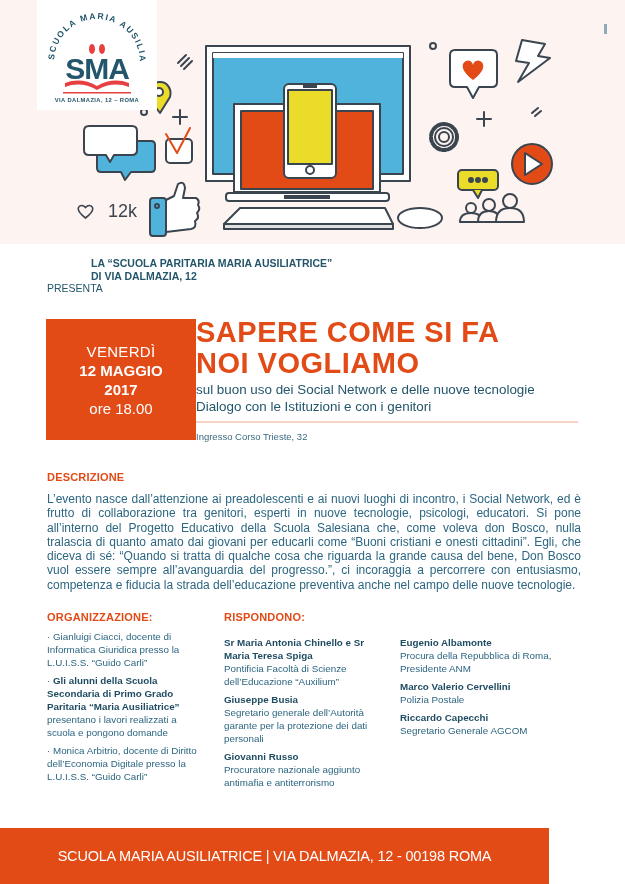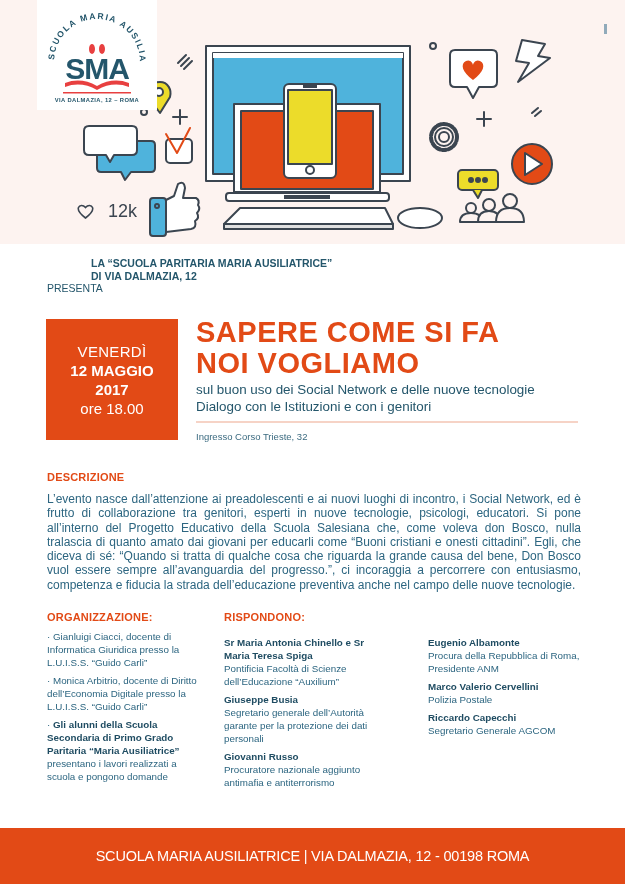--- a/index.html
+++ b/index.html
@@ -10,42 +10,42 @@
   .logo-box { position: absolute; left: 37px; top: 0; width: 120px; height: 110px; background: #ffffff; }
   .logo-svg { position: absolute; left: 0; top: 0; }
   .hero-art { position: absolute; left: 0; top: 0; }
   .like-count { position: absolute; left: 77px; top: 201px; font-size: 18px; color: #3b4550; display: flex; align-items: center; gap: 14px; }
   .like-count svg { display: block; }
   .tiny-mark { position: absolute; left: 604px; top: 24px; width: 3px; height: 10px; background: #4a7a96; opacity: .6; }
 
   .presenter { position: absolute; left: 47px; top: 257px; font-size: 10.5px; line-height: 12.5px; color: #24566b; }
   .presenter .b { font-weight: bold; padding-left: 44px; }
 
-  .date-box { position: absolute; left: 46px; top: 319px; width: 132px; height: 121px; background: #e24a16; color: #fff; text-align: center; padding-top: 23px; }
+  .date-box { position: absolute; left: 46px; top: 319px; width: 150px; height: 121px; background: #e24a16; color: #fff; text-align: center; padding-top: 23px; }
   .date-box .day { font-size: 15px; line-height: 19px; letter-spacing: .3px; }
   .date-box .dm { font-size: 15px; line-height: 19px; font-weight: bold; }
   .date-box .yr { font-size: 15px; line-height: 19px; font-weight: bold; }
   .date-box .hr { font-size: 15px; line-height: 19px; }
 
   .title { position: absolute; left: 196px; top: 317px; font-size: 29px; line-height: 31px; font-weight: bold; color: #e24a16; letter-spacing: .5px; }
   .subtitle { position: absolute; left: 196px; top: 382px; font-size: 13.4px; line-height: 16.5px; color: #24566b; }
   .rule { position: absolute; left: 196px; top: 421px; width: 382px; height: 2px; background: #f6d3c6; }
   .entrance { position: absolute; left: 196px; top: 431px; font-size: 9.5px; color: #3c6b80; }
 
   .sec-head { position: absolute; font-size: 11px; font-weight: bold; color: #e24a16; letter-spacing: .2px; }
   .desc { position: absolute; left: 47px; top: 492px; width: 534px; font-size: 12px; line-height: 14.3px; color: #2d6681; text-align: justify; }
 
   .col { position: absolute; font-size: 9.8px; line-height: 13px; color: #2d6681; }
   .col .item { margin-bottom: 5px; }
   .col .name { font-weight: bold; color: #1f4c62; }
   .col1 { left: 47px; top: 630px; width: 150px; }
   .col2 { left: 224px; top: 636px; width: 165px; }
-  .col3 { left: 400px; top: 636px; width: 190px; margin-left: 28px; }
-
-  .footer { position: absolute; left: 0; top: 828px; width: 625px; height: 56px; background: #e24a16; color: #fff; font-size: 14.5px; display: flex; align-items: center; justify-content: center; letter-spacing: -.2px; }
+  .col3 { left: 400px; top: 636px; width: 190px; }
+
+  .footer { position: absolute; left: 0; top: 828px; width: 549px; height: 56px; background: #e24a16; color: #fff; font-size: 14.5px; display: flex; align-items: center; justify-content: center; letter-spacing: -.2px; }
 </style>
 </head>
 <body>
 
 <div class="hero">
 
   <svg class="hero-art" width="625" height="244" viewBox="0 0 625 244">
     <g fill="none" stroke="#3b4550" stroke-width="2" stroke-linejoin="round" stroke-linecap="round">
 
       <g>
@@ -190,22 +190,22 @@
 </div>
 <div class="rule"></div>
 <div class="entrance">Ingresso Corso Trieste, 32</div>
 
 <div class="sec-head" style="left:47px; top:471px;">DESCRIZIONE</div>
 <div class="desc">L’evento nasce dall’attenzione ai preadolescenti e ai nuovi luoghi di incontro, i Social Network, ed è frutto di collaborazione tra genitori, esperti in nuove tecnologie, psicologi, educatori. Si pone all’interno del Progetto Educativo della Scuola Salesiana che, come voleva don Bosco, nulla tralascia di quanto amato dai giovani per educarli come “Buoni cristiani e onesti cittadini”. Egli, che diceva di sé: “Quando si tratta di qualche cosa che riguarda la grande causa del bene, Don Bosco vuol essere sempre all’avanguardia del progresso.”, ci incoraggia a percorrere con entusiasmo, competenza e fiducia la strada dell’educazione preventiva anche nel campo delle nuove tecnologie.</div>
 
 <div class="sec-head" style="left:47px; top:611px;">ORGANIZZAZIONE:</div>
 <div class="col col1">
   <div class="item"><span>· </span><span>Gianluigi Ciacci, docente di Informatica Giuridica presso la L.U.I.S.S. “Guido Carli”</span></div>
+  <div class="item"><span>· </span><span class="name">Gli alunni della Scuola Secondaria di Primo Grado Paritaria “Maria Ausiliatrice”</span><span> presentano i lavori realizzati a scuola e pongono domande</span></div>
   <div class="item"><span>· </span><span>Monica Arbitrio, docente di Diritto dell’Economia Digitale presso la L.U.I.S.S. “Guido Carli”</span></div>
-  <div class="item"><span>· </span><span class="name">Gli alunni della Scuola Secondaria di Primo Grado Paritaria “Maria Ausiliatrice”</span><span> presentano i lavori realizzati a scuola e pongono domande</span></div>
 </div>
 
 <div class="sec-head" style="left:224px; top:611px;">RISPONDONO:</div>
 <div class="col col2">
   <div class="item">
     <div class="name">Sr Maria Antonia Chinello e Sr Maria Teresa Spiga</div>
     <div>Pontificia Facoltà di Scienze dell’Educazione “Auxilium”</div>
   </div>
   <div class="item">
     <div class="name">Giuseppe Busia</div>

